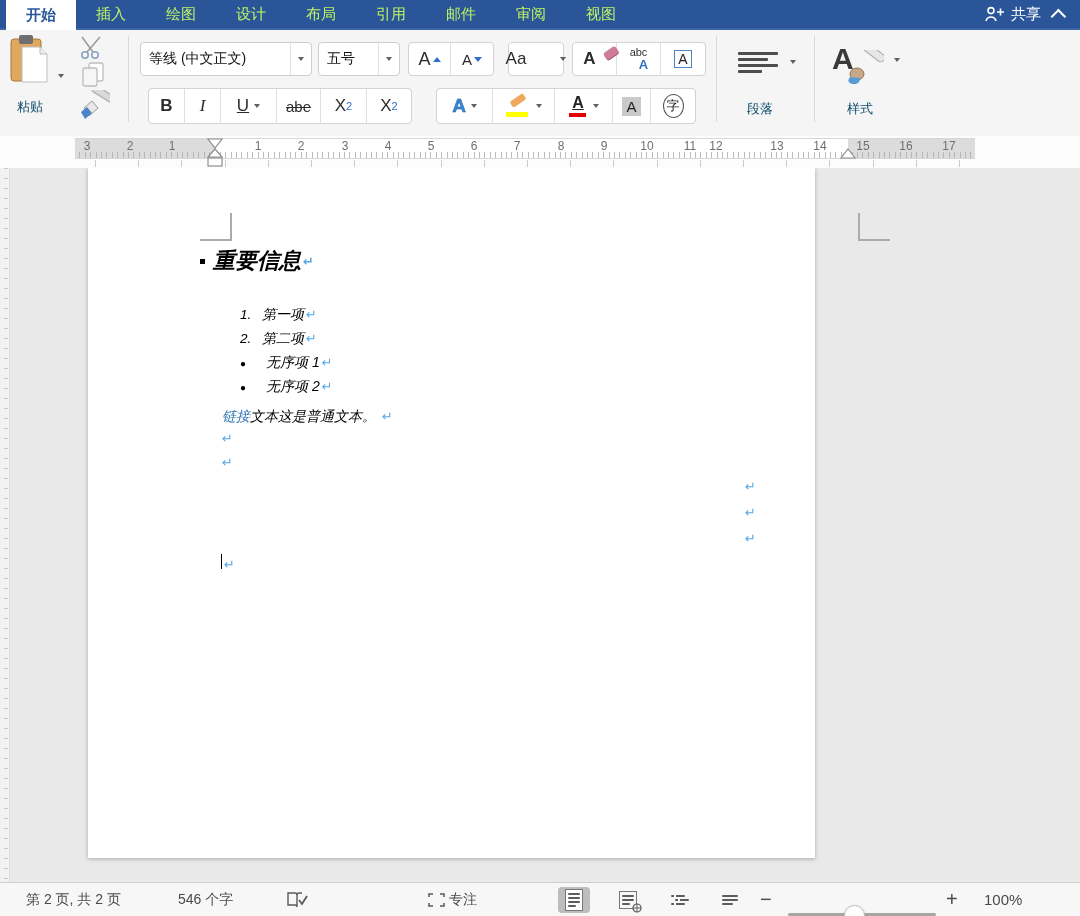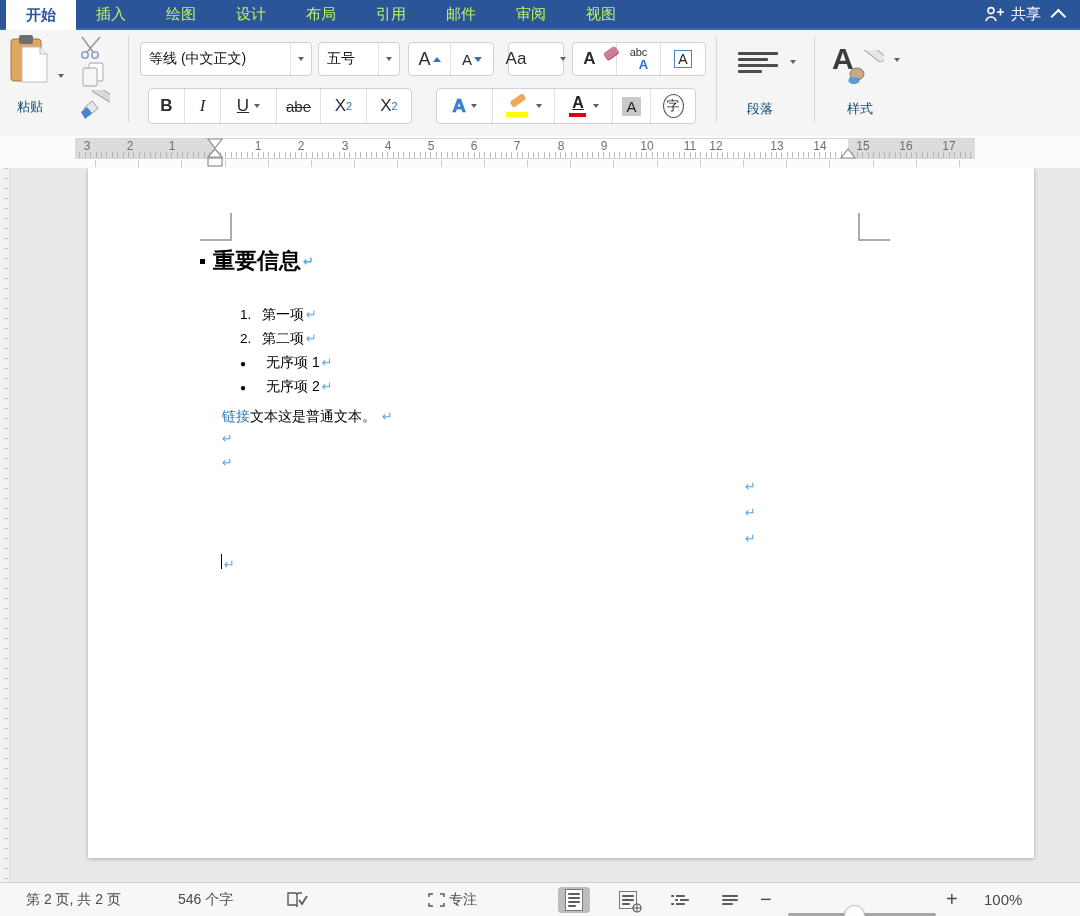--- a/index.html
+++ b/index.html
@@ -35,21 +35,21 @@
   .h-ruler{position:absolute;left:75px;top:2px;width:900px;height:21px;background:#fff;border:1px solid #d6d6d6;border-left:none;box-sizing:border-box;}
   .h-margin{position:absolute;top:0;height:100%;background:#dcdcdc;}
   .h-ticks{position:absolute;left:0;bottom:0;width:100%;height:6px;background:repeating-linear-gradient(to right,transparent 0 4.4px,#ababab 4.4px 5.4px);opacity:.8;}
   .rnum{position:absolute;top:0;transform:translateX(-50%);font-size:12px;color:#6f6f6f;}
   .h-ruler2{position:absolute;left:75px;top:24px;width:900px;height:7px;background:repeating-linear-gradient(to right,#b5b5b5 0 1px,transparent 1px 43.2px);background-position:20px 0;opacity:.7;}
   .indent{position:absolute;z-index:3;}
 
   
   .canvas{position:absolute;left:0;top:168px;width:1080px;height:714px;background:#e9e9e9;overflow:hidden;}
   .v-ruler{position:absolute;left:0;top:0;width:9px;height:714px;background:#f2f2f2;border-right:1px solid #ddd;background-image:repeating-linear-gradient(to bottom,#c9c9c9 0 1px,transparent 1px 10px);background-size:4px 100%;background-repeat:no-repeat;background-position:right 1px top 0;}
-  .page{position:absolute;left:88px;top:0;width:946px;height:690px;background:#fff;box-shadow:0 1px 4px rgba(0,0,0,.28);}
+  .page{position:absolute;left:88px;top:0;width:727px;height:690px;background:#fff;box-shadow:0 1px 4px rgba(0,0,0,.28);font-style:italic;}
   .corner{position:absolute;width:30px;height:26px;}
   .corner.l{border-right:2px solid #ababab;border-bottom:2px solid #ababab;}
   .corner.r{border-left:2px solid #ababab;border-bottom:2px solid #ababab;}
   .cr{color:#57a7e4;font-size:13px;margin-left:2px;}
   .doc-h1{position:absolute;left:112px;top:78px;font-size:22px;font-weight:bold;color:#000;display:flex;align-items:center;}
   .h1-bullet{width:5px;height:5px;background:#000;margin-right:8px;}
   .doc-line{position:absolute;font-size:14px;color:#000;white-space:nowrap;display:flex;align-items:baseline;}
   .lm{display:inline-block;width:22px;font-size:13.5px;}
   .lm.bul{font-size:10px;width:26px;}
   .link{color:#2e75b6;}

